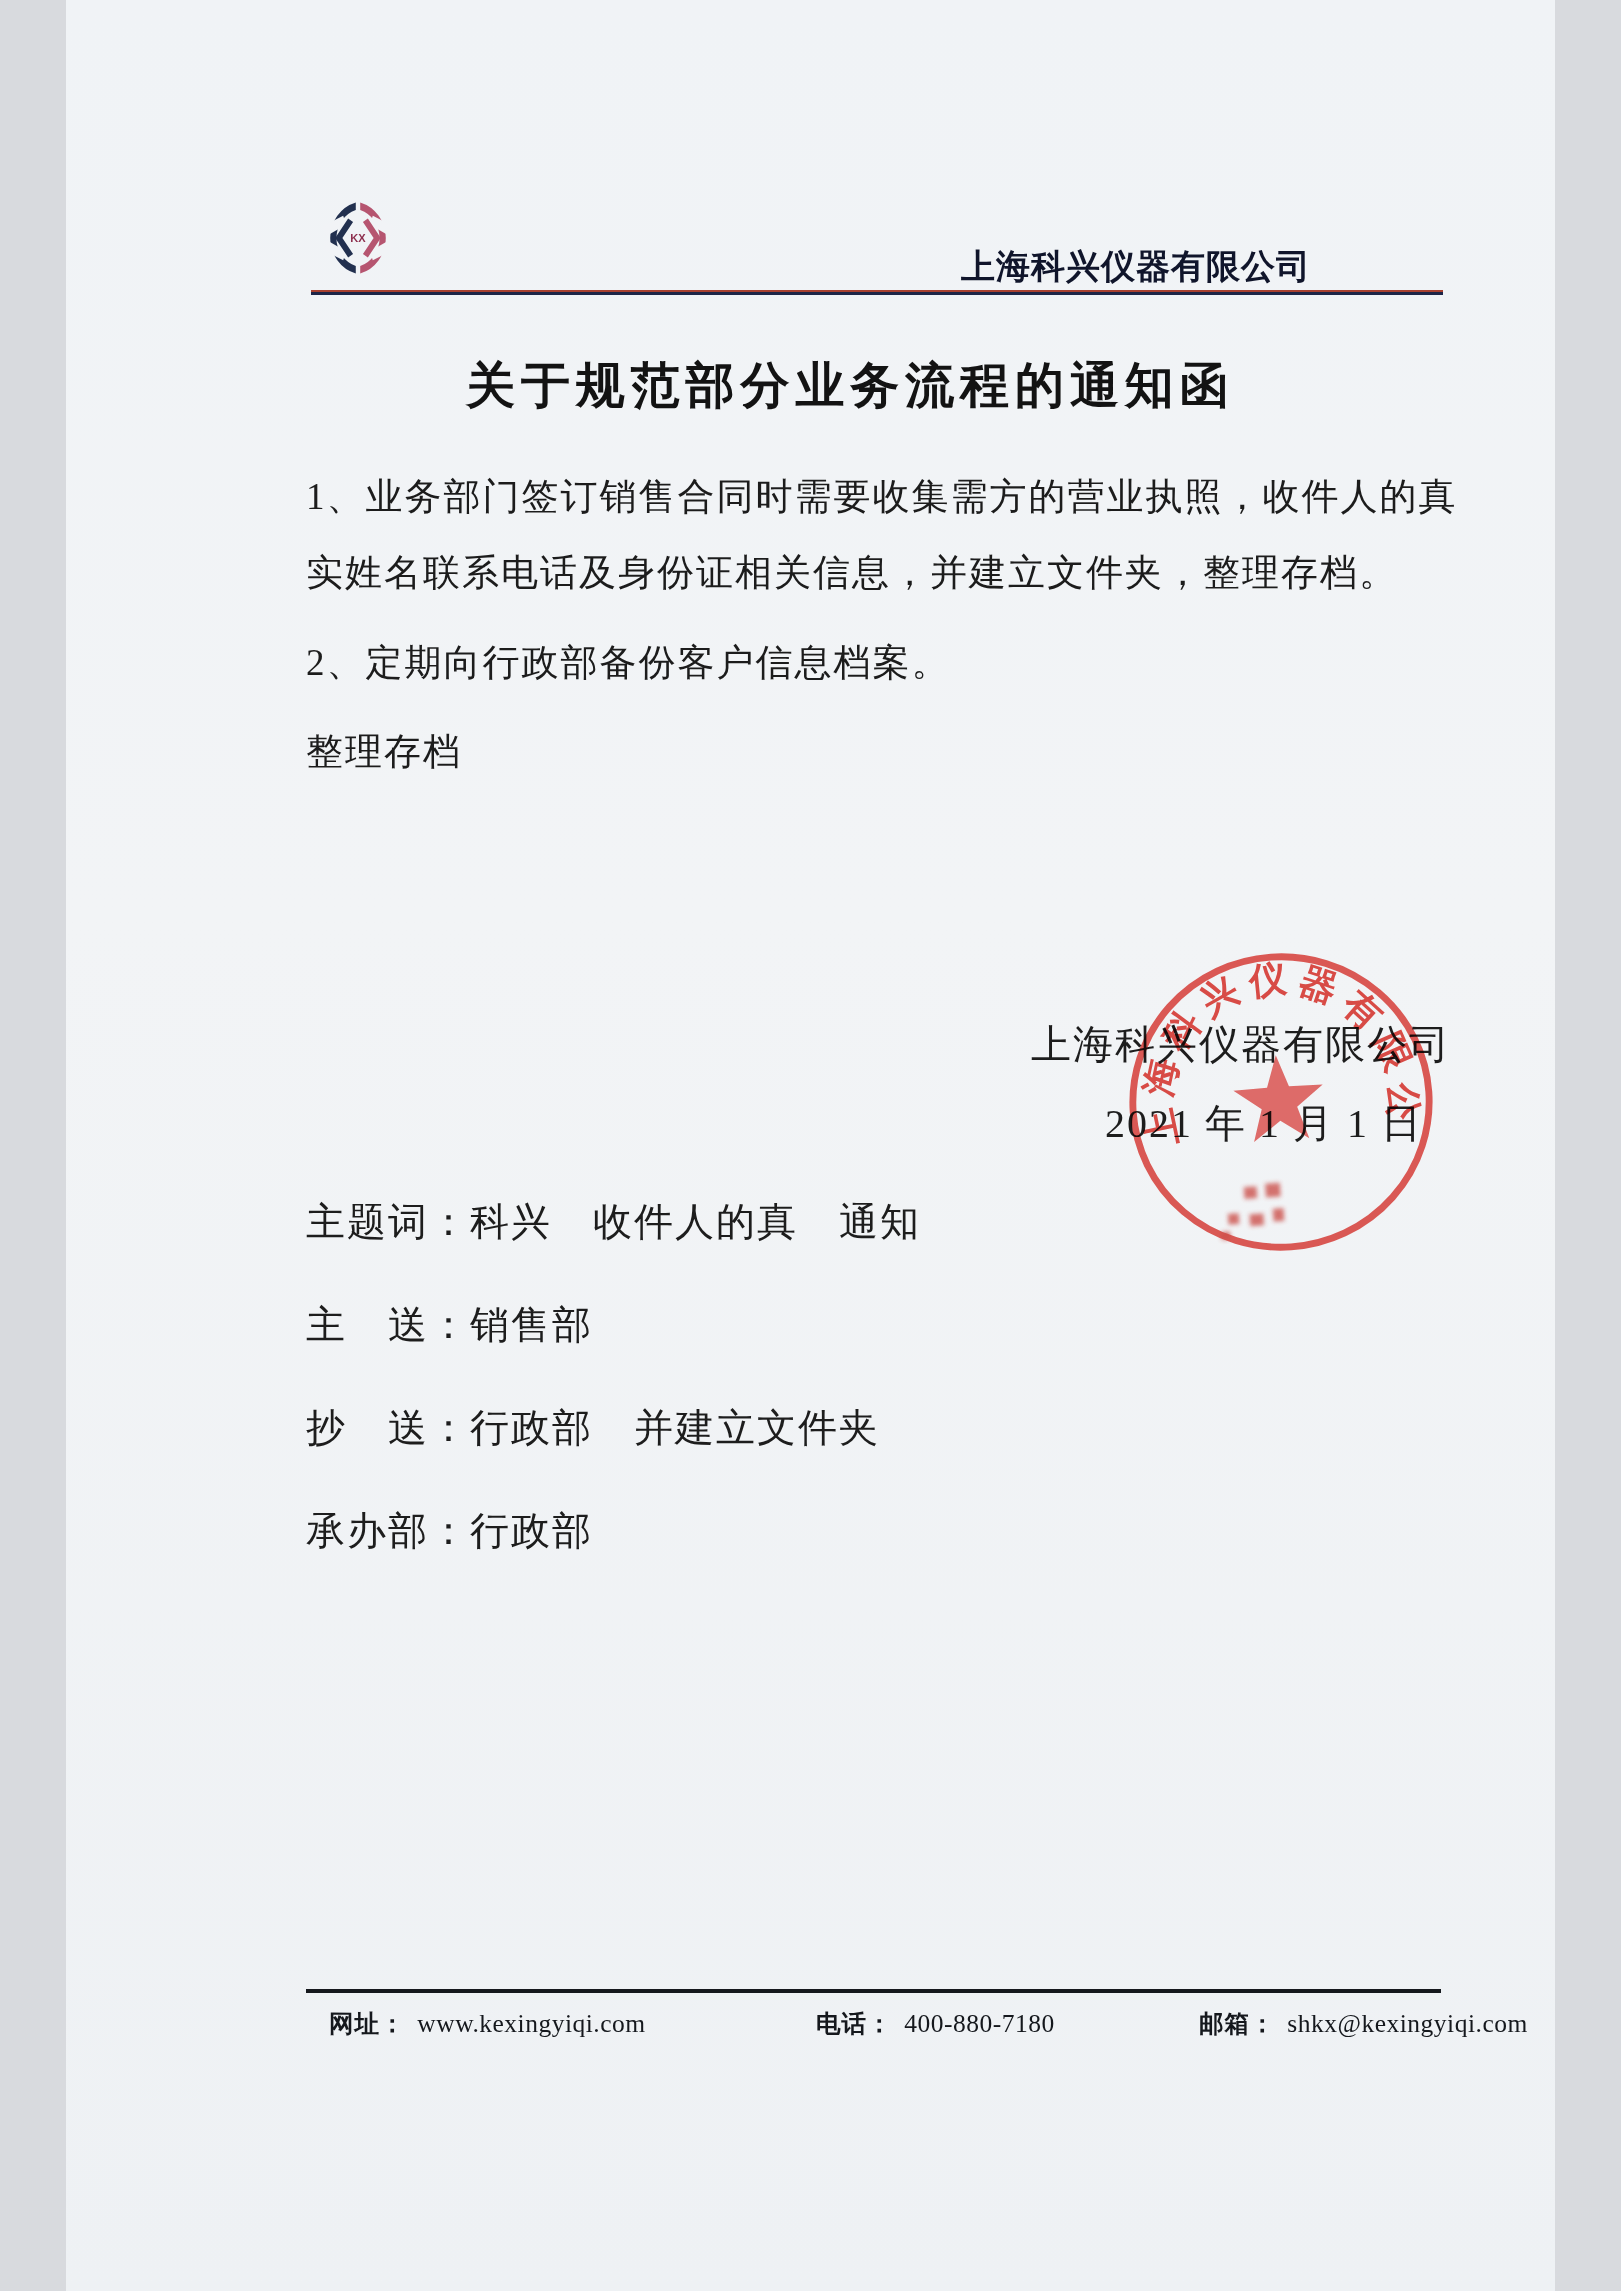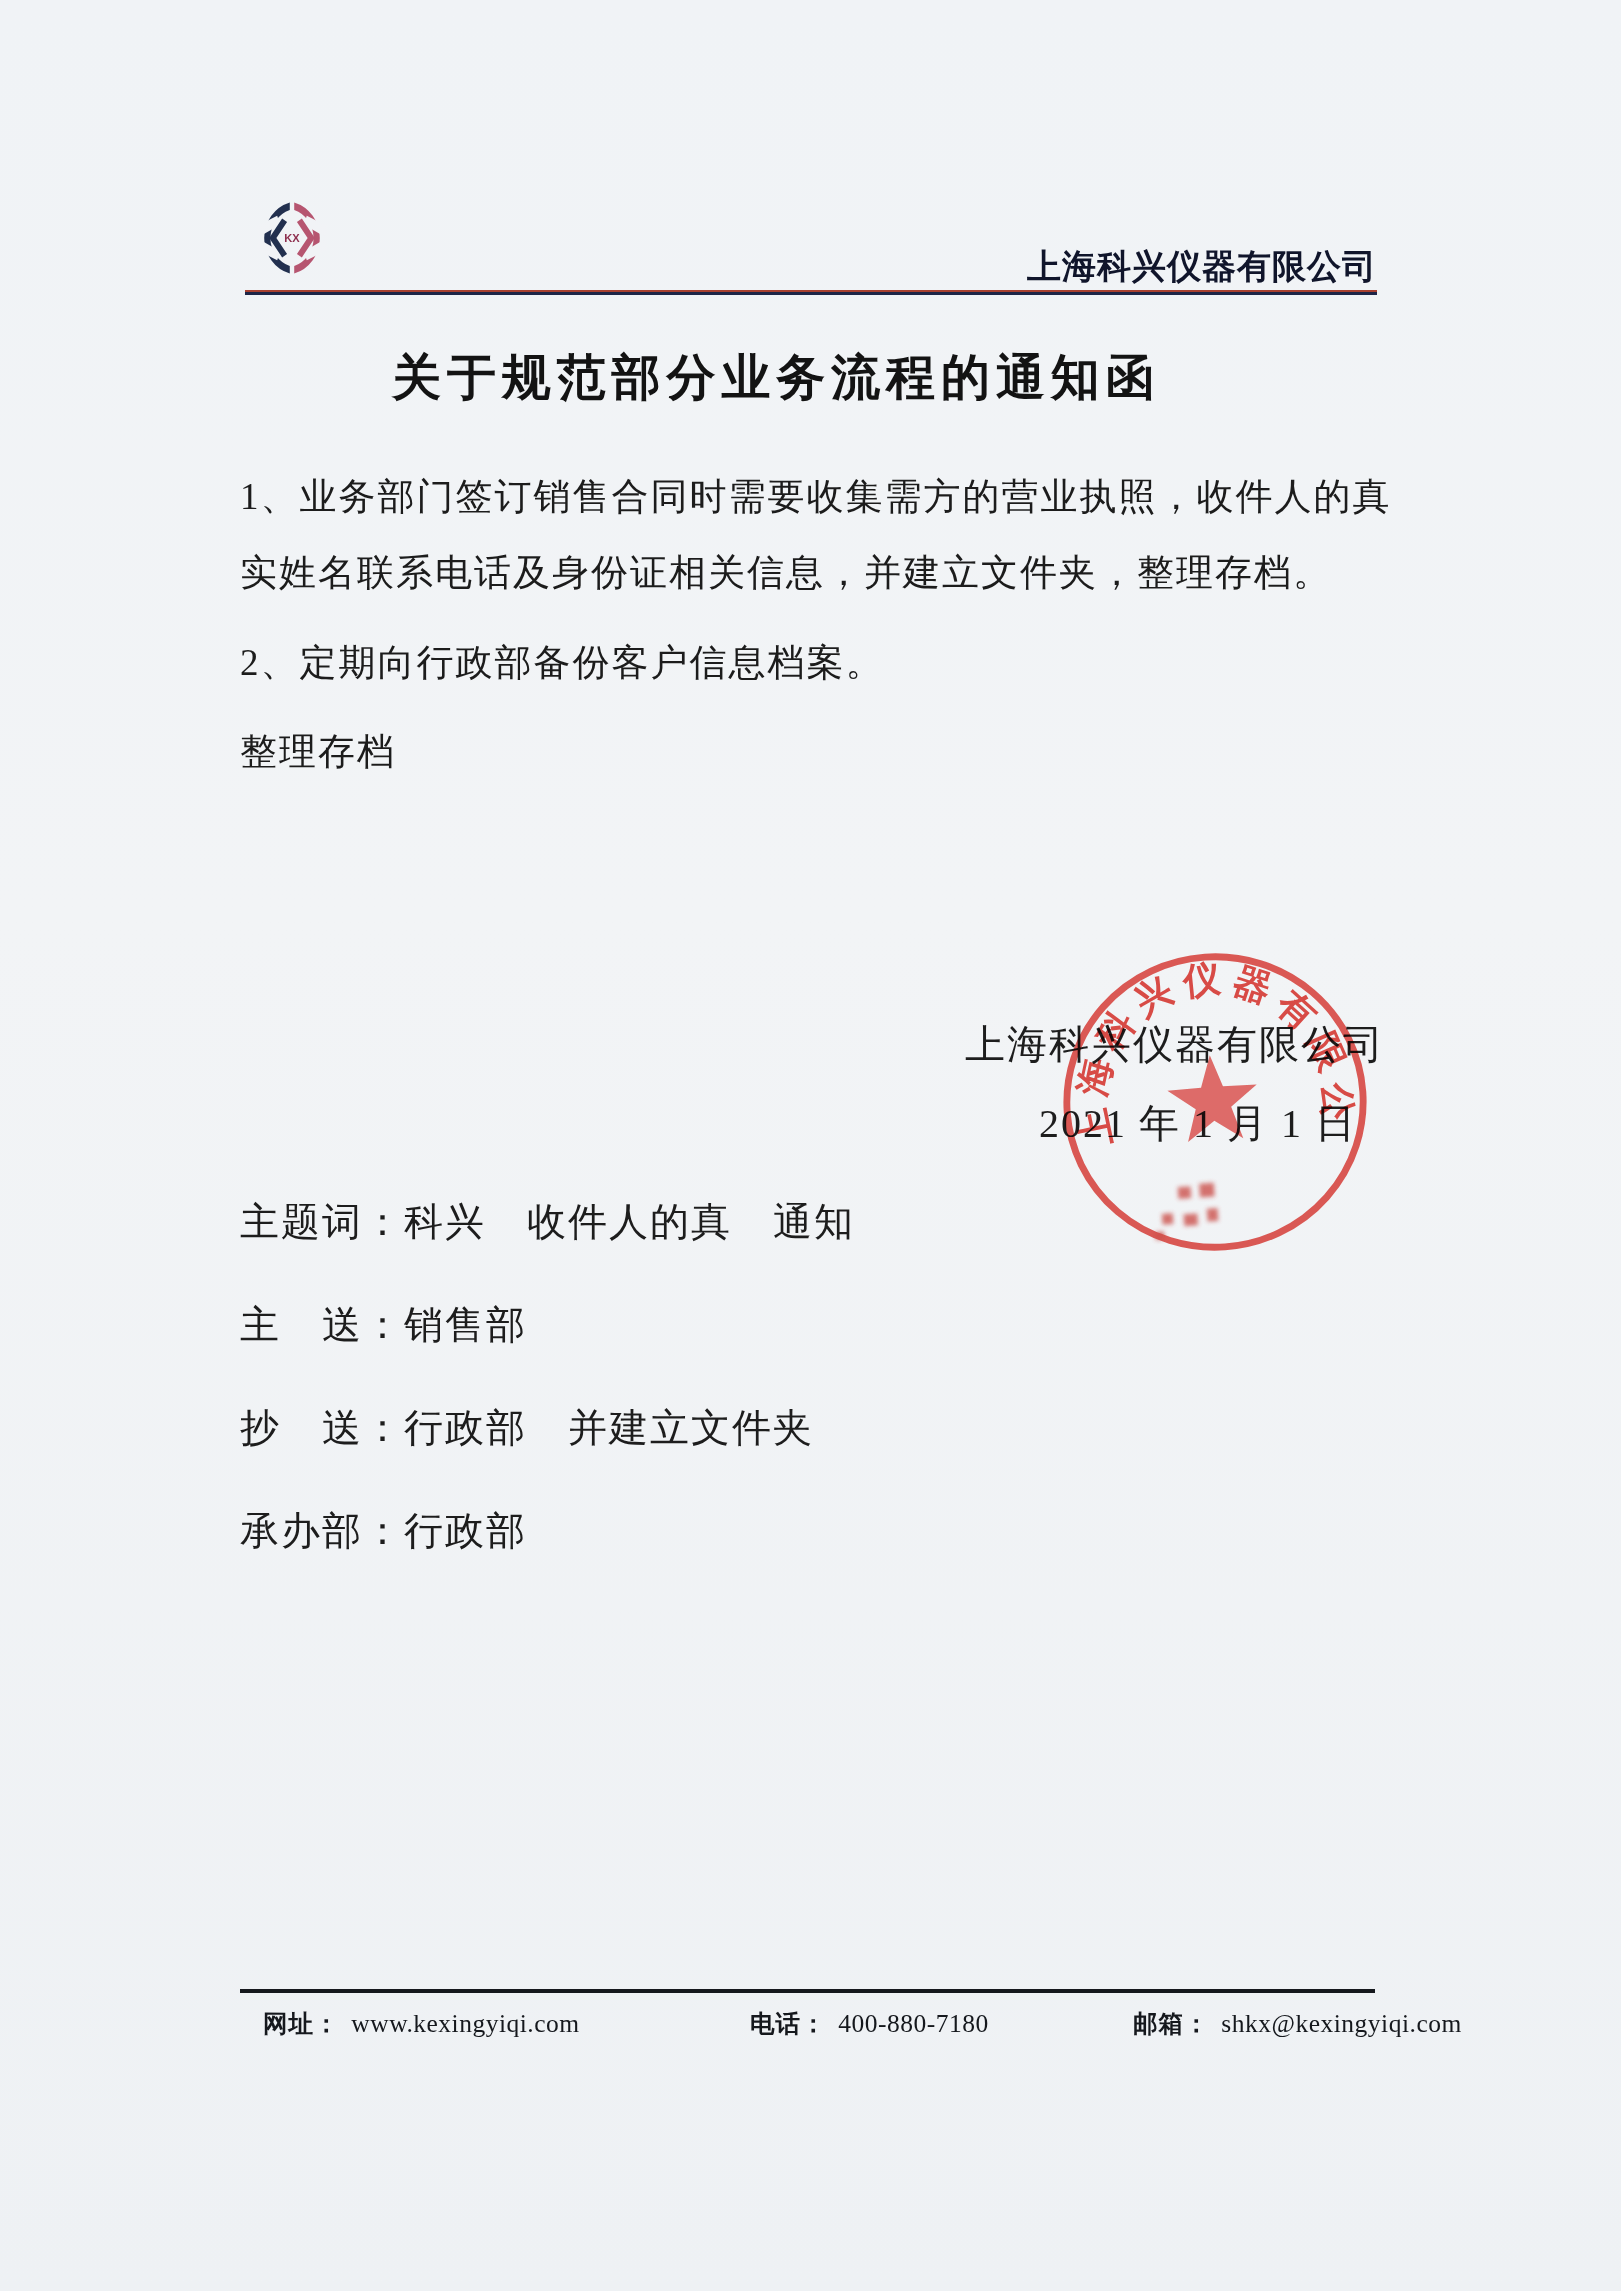--- a/index.html
+++ b/index.html
@@ -1,18 +1,18 @@
 <!DOCTYPE html>
 <html><head>
 <meta charset="utf-8">
 <style>
   html,body{margin:0;padding:0;background:#d8dade;}
   .page{
     position:relative;
-    width:1621px;height:2292px;
+    width:1489px;height:2292px;
     margin:0 auto;
     background:linear-gradient(180deg,#f0f3f6 0%,#f2f4f6 40%,#eef1f4 100%);
     overflow:hidden;
     font-family:"Liberation Serif","DejaVu Serif",serif;
     color:#1d1d1d;
   }
   
   .logo{position:absolute;left:255px;top:198px;width:74px;height:80px;}
   .header-company{
     position:absolute;top:244px;right:244px;
@@ -21,21 +21,21 @@
     white-space:nowrap;
   }
   .header-rule{
     position:absolute;left:245px;top:290px;width:1132px;height:4.9px;
     background:linear-gradient(180deg,#a8402f 0 30%,#1d2547 30% 100%);
   }
   
   .doc-title{
     position:absolute;left:388px;top:341px;
     font-size:49px;font-weight:600;letter-spacing:5.9px;color:#131313;
-    white-space:nowrap;margin:4px;font-family:Liberation Serif, serif;
+    white-space:nowrap;margin:12px;font-family:Liberation Serif, serif;
   }
   
   .body-block{
     position:absolute;left:240px;top:459px;width:1235px;
     font-size:37px;letter-spacing:2px;line-height:76px;color:#1c1c1c;
   }
   .body-par{margin:0 0 13.7px 0;}
   .body-line{white-space:nowrap;}
   .body-line.indent{padding-left:77px;}
   

